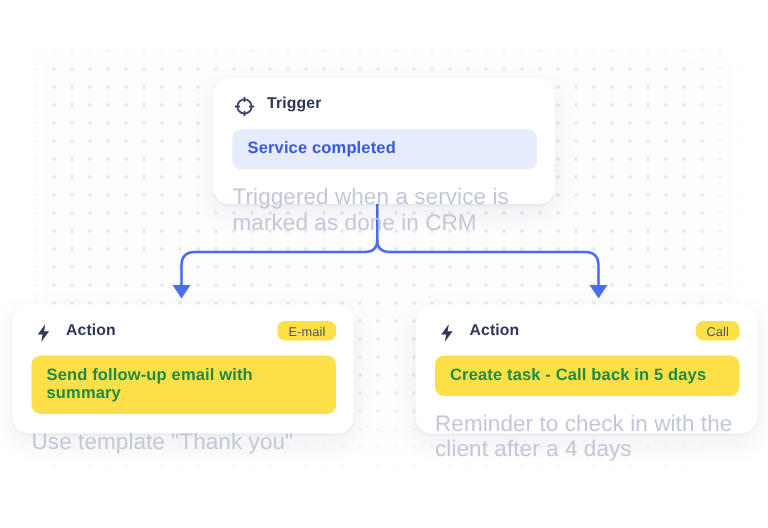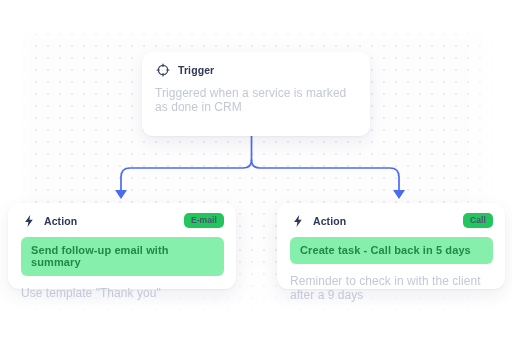--- a/index.html
+++ b/index.html
@@ -58,21 +58,20 @@
     position: absolute;
     background: #ffffff;
     border-radius: 11px;
     box-shadow: 0 1px 2px rgba(24,33,77,0.05),
                 0 6px 18px rgba(24,33,77,0.07);
     box-sizing: border-box;
   }
 
   .card-head {
     display: flex;
-    align-items: center;
     padding: 11px 12px 0 13px;
     height: 24px;
     box-sizing: border-box;
   }
 
   .head-icon {
     width: 15px;
     height: 15px;
     flex: 0 0 15px;
     display: flex;
@@ -85,49 +84,49 @@
     margin-left: 8px;
     font-size: 10.5px;
     font-weight: 700;
     color: #2e3757;
     letter-spacing: 0.1px;
   }
 
   .badge {
     margin-left: auto;
     font-size: 8.5px;
-    font-weight: 700;
+    font-weight: 400;
     color: #4a5270;
-    background: #22c55e;
+    background: #fde047;
     border-radius: 5px;
     padding: 3px 7px 4px 7px;
     line-height: 1;
     letter-spacing: 0.1px;
   }
 
   .band {
     margin: 10px 12px 0 13px;
     border-radius: 6px;
     padding: 7px 10px 8px 10px;
     font-size: 11px;
     font-weight: 700;
     letter-spacing: 0.1px;
   }
   .band-blue {
     background: #e7ecfd;
     color: #3858e0;
   }
   .band-green {
-    background: #86efac;
+    background: #fde047;
     color: #1f8a46;
   }
 
   .card-note {
     margin: 10px 12px 0 13px;
-    font-size: 12px;
+    font-size: 15px;
     color: #c3c8d6;
     letter-spacing: 0.05px;
   }
 
   
   #trigger-card {
     left: 142px;
     top: 52px;
     width: 228px;
     height: 84px;
@@ -167,20 +166,21 @@
   <div class="card" id="trigger-card">
     <div class="card-head">
       <span class="head-icon">
         <svg viewBox="0 0 16 16" width="14" height="14" fill="none" stroke="#3b4566" stroke-width="1.4" stroke-linecap="round">
           <circle cx="8" cy="8" r="5.4"></circle>
           <path d="M8 1.2 L8 4.0 M8 12.0 L8 14.8 M1.2 8 L4.0 8 M12.0 8 L14.8 8"></path>
         </svg>
       </span>
       <span class="head-title">Trigger</span>
     </div>
+    <div class="band band-blue">Service completed</div>
     <div class="card-note">Triggered when a service is marked as done in CRM</div>
   </div>
 
   <div class="card" id="action-card-email">
     <div class="card-head">
       <span class="head-icon">
         <svg viewBox="0 0 16 16" width="14" height="14">
           <path d="M9.4 1.2 L3.6 9.1 L7.3 9.1 L6.3 14.8 L12.3 6.7 L8.5 6.7 Z" fill="#2e3757"></path>
         </svg>
       </span>
@@ -195,16 +195,16 @@
     <div class="card-head">
       <span class="head-icon">
         <svg viewBox="0 0 16 16" width="14" height="14">
           <path d="M9.4 1.2 L3.6 9.1 L7.3 9.1 L6.3 14.8 L12.3 6.7 L8.5 6.7 Z" fill="#2e3757"></path>
         </svg>
       </span>
       <span class="head-title">Action</span>
       <span class="badge">Call</span>
     </div>
     <div class="band band-green">Create task - Call back in 5 days</div>
-    <div class="card-note">Reminder to check in with the client after a 9 days</div>
+    <div class="card-note">Reminder to check in with the client after a 4 days</div>
   </div>
 
 </div>
 
 </body></html>

